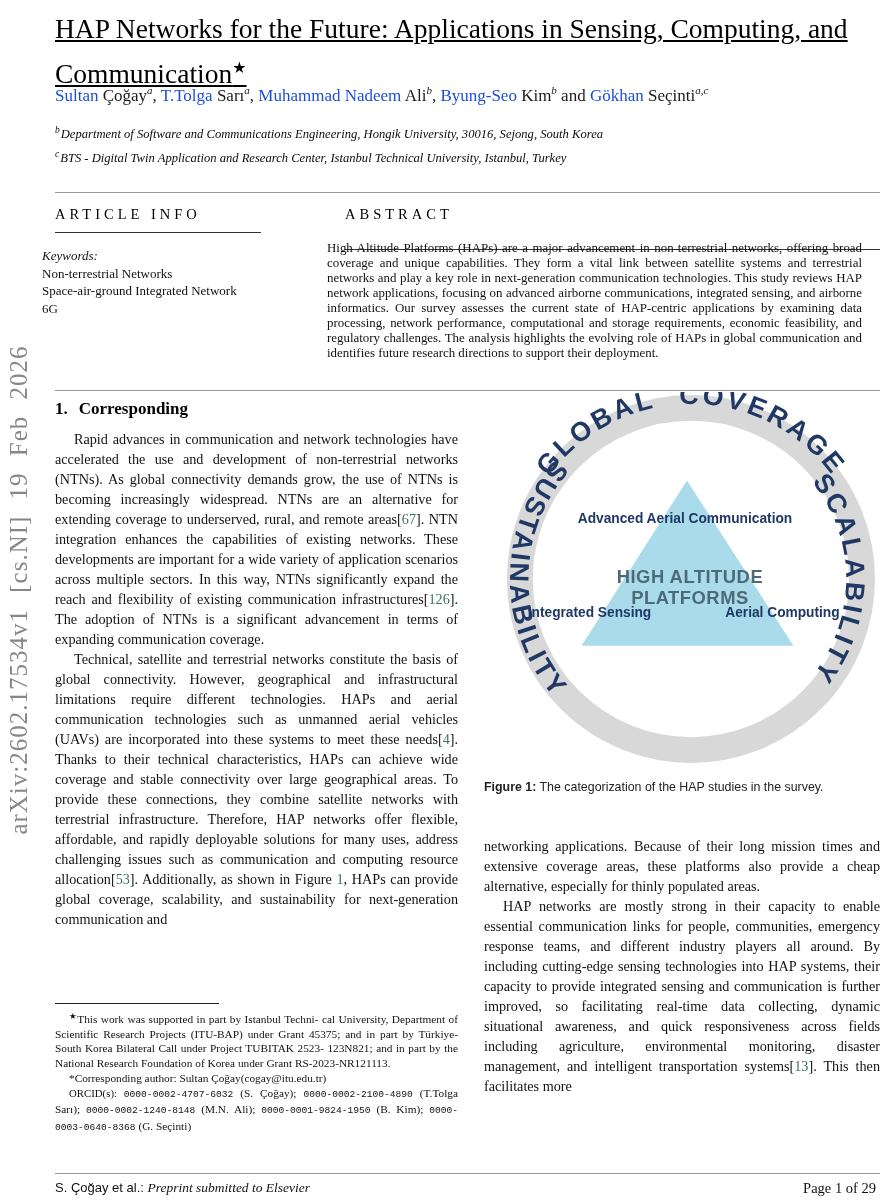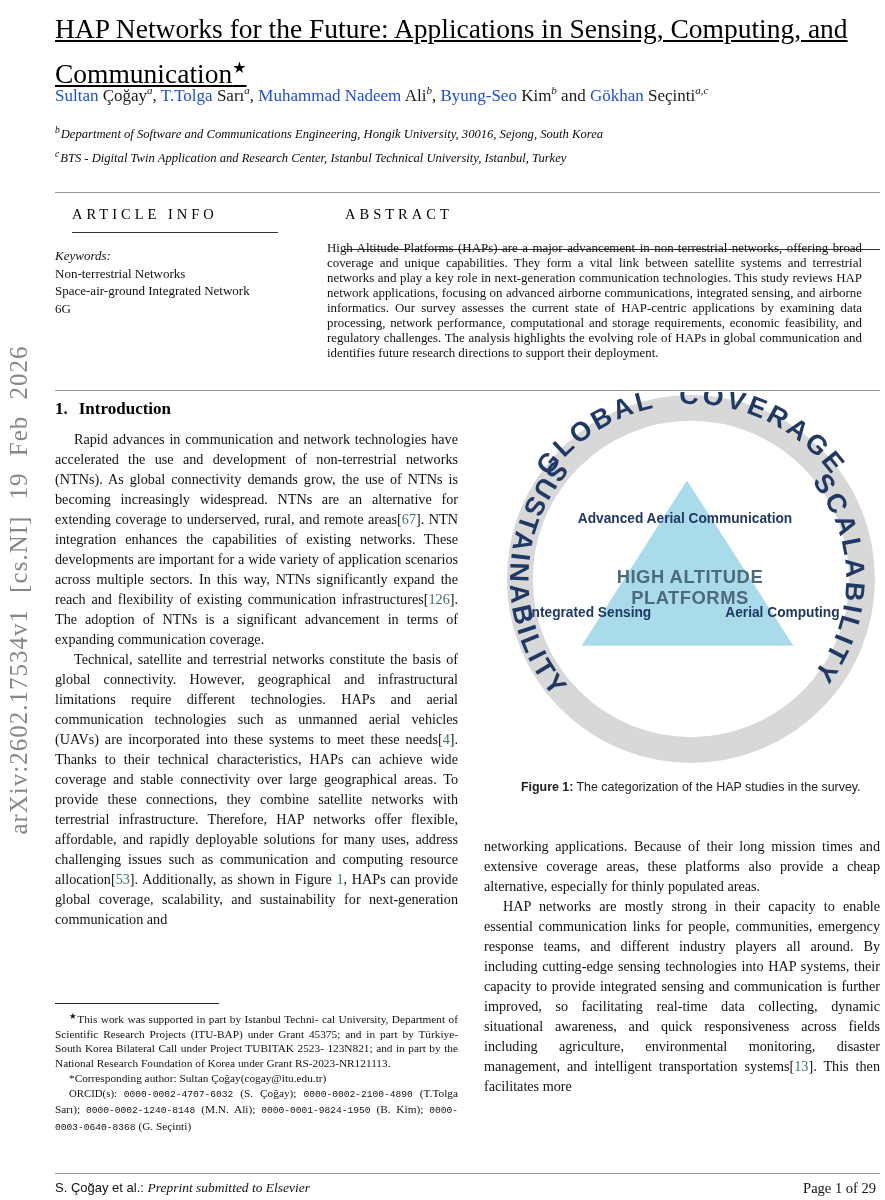--- a/index.html
+++ b/index.html
@@ -14,41 +14,41 @@
   .title{position:absolute;left:55px;top:10px;width:805px;font-size:27.5px;line-height:38.5px;color:#000;text-decoration:underline;}
   .title-star{font-size:0.58em;vertical-align:10px;}
   .authors{position:absolute;left:55px;top:84px;width:805px;font-size:17px;color:#1a1a1a;}
   .affils{position:absolute;left:55px;top:121px;width:805px;font-size:12.6px;font-style:italic;line-height:19.5px;color:#0a0a0a;}
   .affil-sup{font-size:9.5px;vertical-align:super;margin-right:1px;}
 
   .rule{position:absolute;left:55px;width:825px;height:1px;background:#9a9a9a;}
 
   
   .ai-head{position:absolute;left:55px;top:206px;width:206px;font-size:14.5px;letter-spacing:4px;
-           padding-bottom:9px;border-bottom:1px solid #333;color:#000;margin-left:17px;}
+           padding-bottom:9px;border-bottom:1px solid #333;color:#000;}
   .ab-head{position:absolute;left:345px;top:206px;width:535px;font-size:14.5px;letter-spacing:4px;
            padding-bottom:26px;border-bottom:1px solid #333;color:#000;}
-  .keywords{position:absolute;left:55px;top:247px;width:275px;font-size:13px;line-height:17.6px;}
+  .keywords{position:absolute;left:42px;top:247px;width:275px;font-size:13px;line-height:17.6px;}
   .kw-label{font-style:italic;}
   .abstract{position:absolute;left:327px;top:241px;width:535px;font-size:12.9px;line-height:15px;text-align:justify;}
 
   
   .col-left{position:absolute;left:55px;top:399px;width:403px;}
   .sec-head{font-size:17px;font-weight:bold;margin:0 0 10px 0;color:#000;}
   .sec-num{margin-right:11px;}
   .body-p{font-size:14.2px;line-height:20px;text-align:justify;margin:0;text-indent:19px;}
   .no-indent{text-indent:0;}
 
   .footnotes{position:absolute;left:55px;top:1003px;width:403px;}
   .fn-rule{width:164px;height:1px;background:#222;margin-bottom:5px;}
   .fn-p{font-size:11.3px;line-height:14.7px;text-align:justify;margin:0;text-indent:14px;}
 
   .col-right{position:absolute;left:484px;top:392px;width:396px;}
   .caption{font-family:"Liberation Sans",sans-serif;font-size:12.4px;color:#222;margin:12px 0 0 0;}
-  .caption-label{font-weight:bold;margin-left:37px;}
+  .caption-label{font-weight:bold;}
   .col-right-text{position:absolute;left:484px;top:836px;width:396px;}
 
   
   .footer-left{position:absolute;left:55px;top:1180px;font-size:13px;font-family:"Liberation Sans",sans-serif;color:#111;}
   .footer-it{font-family:"Liberation Serif",serif;font-style:italic;font-size:13.5px;}
   .footer-right{position:absolute;right:9px;top:1180px;font-size:14.5px;color:#111;}
 
   
   .seg-gray{color:#1d4ed8;}
   .seg-sup{font-style:italic;font-size:11px;vertical-align:super;}
@@ -89,21 +89,21 @@
     <div class="kw-label">Keywords:</div>
     <div>Non-terrestrial Networks</div>
     <div>Space-air-ground Integrated Network</div>
     <div>6G</div>
   </div>
 
   <div class="ab-head">ABSTRACT</div>
   <div class="abstract">High Altitude Platforms (HAPs) are a major advancement in non-terrestrial networks, offering broad coverage and unique capabilities. They form a vital link between satellite systems and terrestrial networks and play a key role in next-generation communication technologies. This study reviews HAP network applications, focusing on advanced airborne communications, integrated sensing, and airborne informatics. Our survey assesses the current state of HAP-centric applications by examining data processing, network performance, computational and storage requirements, economic feasibility, and regulatory challenges. The analysis highlights the evolving role of HAPs in global communication and identifies future research directions to support their deployment.</div>
 
   <div class="col-left">
-    <h2 class="sec-head"><span class="sec-num">1.</span><span>Introduction</span></h2>
+    <h2 class="sec-head"><span class="sec-num">1.</span><span>Corresponding</span></h2>
     <p class="body-p">Rapid advances in communication and network technologies have accelerated the use and development of non-terrestrial networks (NTNs). As global connectivity demands grow, the use of NTNs is becoming increasingly widespread. NTNs are an alternative for extending coverage to underserved, rural, and remote areas[<span class="seg-cite">67</span>]. NTN integration enhances the capabilities of existing networks. These developments are important for a wide variety of application scenarios across multiple sectors. In this way, NTNs significantly expand the reach and flexibility of existing communication infrastructures[<span class="seg-cite">126</span>]. The adoption of NTNs is a significant advancement in terms of expanding communication coverage.</p>
     <p class="body-p">Technical, satellite and terrestrial networks constitute the basis of global connectivity. However, geographical and infrastructural limitations require different technologies. HAPs and aerial communication technologies such as unmanned aerial vehicles (UAVs) are incorporated into these systems to meet these needs[<span class="seg-cite">4</span>]. Thanks to their technical characteristics, HAPs can achieve wide coverage and stable connectivity over large geographical areas. To provide these connections, they combine satellite networks with terrestrial infrastructure. Therefore, HAP networks offer flexible, affordable, and rapidly deployable solutions for many uses, address challenging issues such as communication and computing resource allocation[<span class="seg-cite">53</span>]. Additionally, as shown in Figure <span class="seg-cite">1</span>, HAPs can provide global coverage, scalability, and sustainability for next-generation communication and</p>
   </div>
 
   <div class="footnotes">
     <div class="fn-rule"></div>
     <p class="fn-p"><span class="seg-fnstar">★</span>This work was supported in part by Istanbul Techni- cal University, Department of Scientific Research Projects (ITU-BAP) under Grant 45375; and in part by Türkiye- South Korea Bilateral Call under Project TUBITAK 2523- 123N821; and in part by the National Research Foundation of Korea under Grant RS-2023-NR121113.</p>
     <p class="fn-p">*Corresponding author: Sultan Çoğay(cogay@itu.edu.tr)</p>
     <p class="fn-p"><span class="seg-sc">ORCID(s): </span><span class="seg-mono">0000-0002-4707-6032</span> (S. Çoğay); <span class="seg-mono">0000-0002-2100-4890</span> (T.Tolga Sarı); <span class="seg-mono">0000-0002-1240-8148</span> (M.N. Ali); <span class="seg-mono">0000-0001-9824-1950</span> (B. Kim); <span class="seg-mono">0000-0003-0640-8368</span> (G. Seçinti)</p>
   </div>

